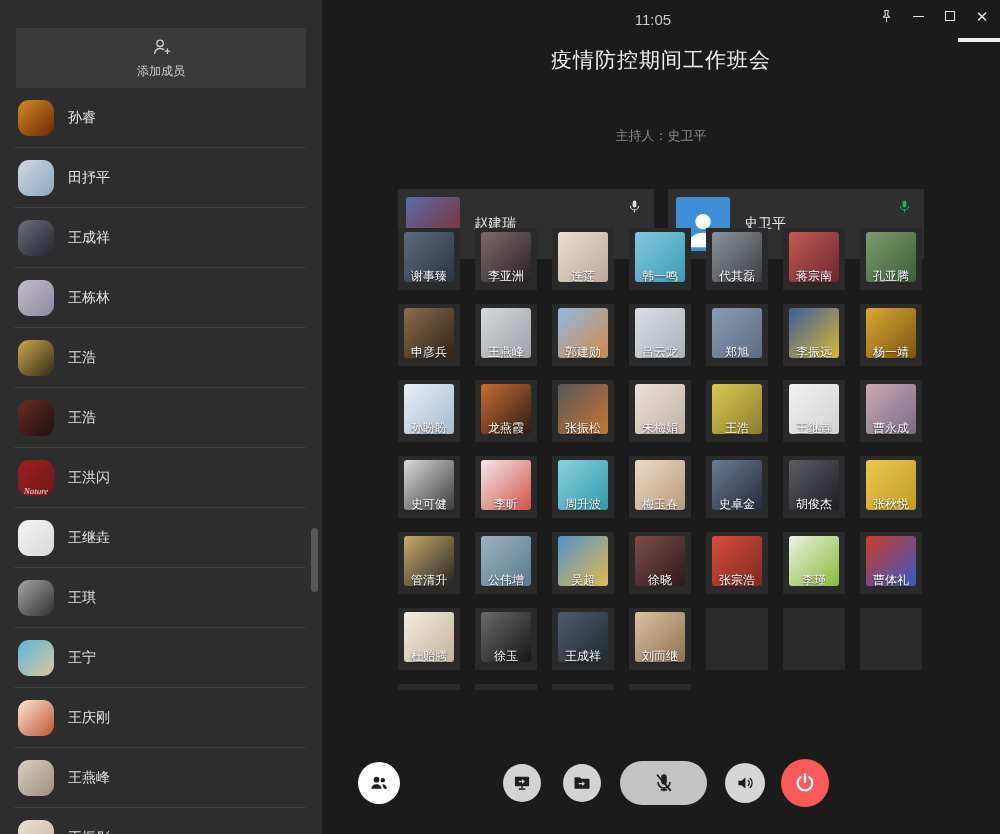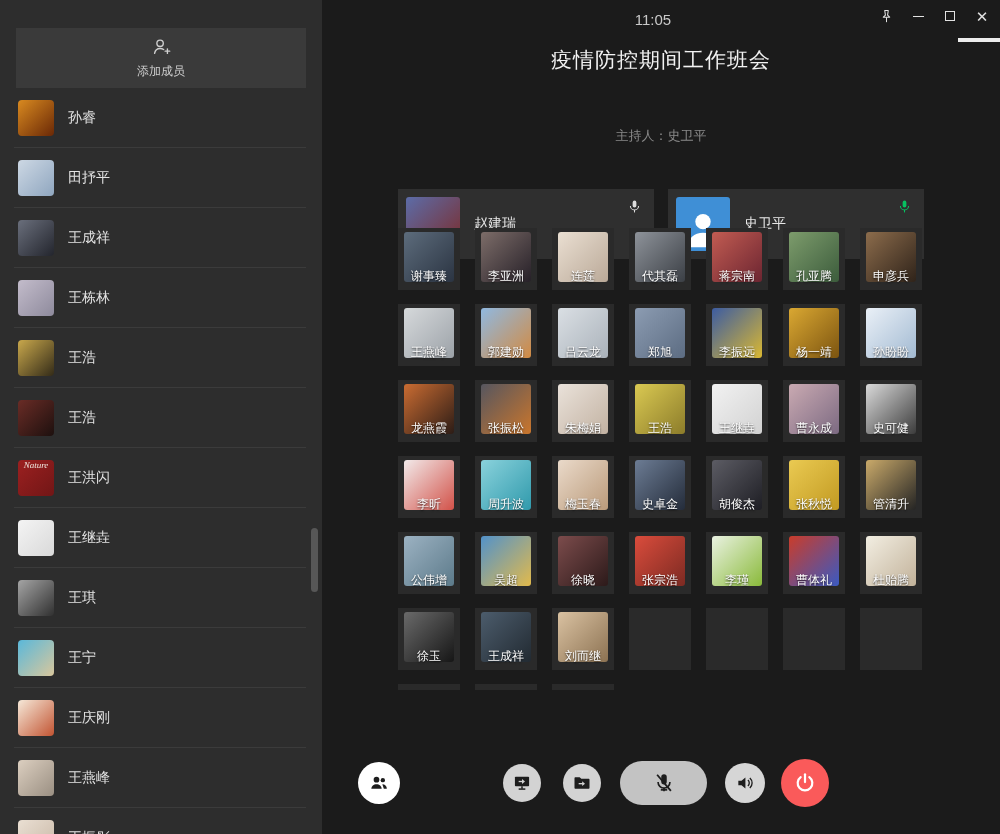--- a/index.html
+++ b/index.html
@@ -15,22 +15,22 @@
 
   
   .sidebar{position:relative;width:322px;height:834px;background:var(--sidebar-bg);flex:0 0 auto;overflow:hidden;}
   .add-member{position:absolute;left:16px;top:28px;width:290px;height:60px;background:var(--panel,#3a3a3a);
       display:flex;flex-direction:column;align-items:center;justify-content:center;gap:5px;cursor:pointer;text-align:center;}
   .add-member svg{width:22px;height:22px;color:#cfcfcf;}
   .add-member .lbl{font-size:12px;color:#cfcfcf;}
   .member-list{position:absolute;left:0;top:88px;width:322px;}
   .member-item{position:relative;height:60px;display:flex;align-items:center;padding-left:18px;cursor:pointer;}
   .member-item::after{content:"";position:absolute;left:14px;right:16px;bottom:0;height:1px;background:var(--divider,#3b3b3b);}
-  .member-avatar{width:36px;height:36px;border-radius:4px;flex:0 0 auto;background:#666;
-      display:flex;align-items:flex-start;justify-content:center;overflow:hidden;}
+  .member-avatar{width:36px;height:36px;border-radius:11px;flex:0 0 auto;background:#666;
+      display:flex;align-items:flex-end;justify-content:center;overflow:hidden;}
   .avatar-label{font-family:"Liberation Serif","DejaVu Serif",serif;font-style:italic;font-size:9px;color:#f0e8e0;}
   .member-name{margin-left:14px;font-size:14px;color:#e3e3e3;}
   .sidebar-scrollbar{position:absolute;right:4px;top:528px;width:7px;height:64px;border-radius:4px;background:#575757;}
 
   
   .main{position:relative;flex:1;height:834px;background:var(--bg);}
   .time{position:absolute;left:0;right:16px;top:11px;text-align:center;font-size:15px;color:#c9c9c9;}
   .win-controls{position:absolute;right:8px;top:4px;display:flex;gap:12px;}
   .win-btn{width:20px;height:24px;display:flex;align-items:center;justify-content:center;color:#e2e2e2;cursor:pointer;}
   .win-btn svg{width:17px;height:17px;}
@@ -251,20 +251,24 @@
         <div class="tile">
           <div class="tavatar" style="background: linear-gradient(135deg, rgb(125, 109, 105), rgb(38, 32, 40));"></div>
           <div class="tname">李亚洲</div>
         </div>
 
         <div class="tile">
           <div class="tavatar" style="background: linear-gradient(135deg, rgb(234, 223, 210), rgb(186, 169, 152));"></div>
           <div class="tname">连莲</div>
         </div>
 
+        <div class="tile">
+          <div class="tavatar" style="background: linear-gradient(135deg, rgb(127, 203, 219), rgb(61, 154, 185));"></div>
+          <div class="tname">韩一鸣</div>
+        </div>
 
         <div class="tile">
           <div class="tavatar" style="background: linear-gradient(135deg, rgb(142, 147, 154), rgb(59, 63, 69));"></div>
           <div class="tname">代其磊</div>
         </div>
 
         <div class="tile">
           <div class="tavatar" style="background: linear-gradient(135deg, rgb(194, 92, 82), rgb(108, 37, 49));"></div>
           <div class="tname">蒋宗南</div>
         </div>

